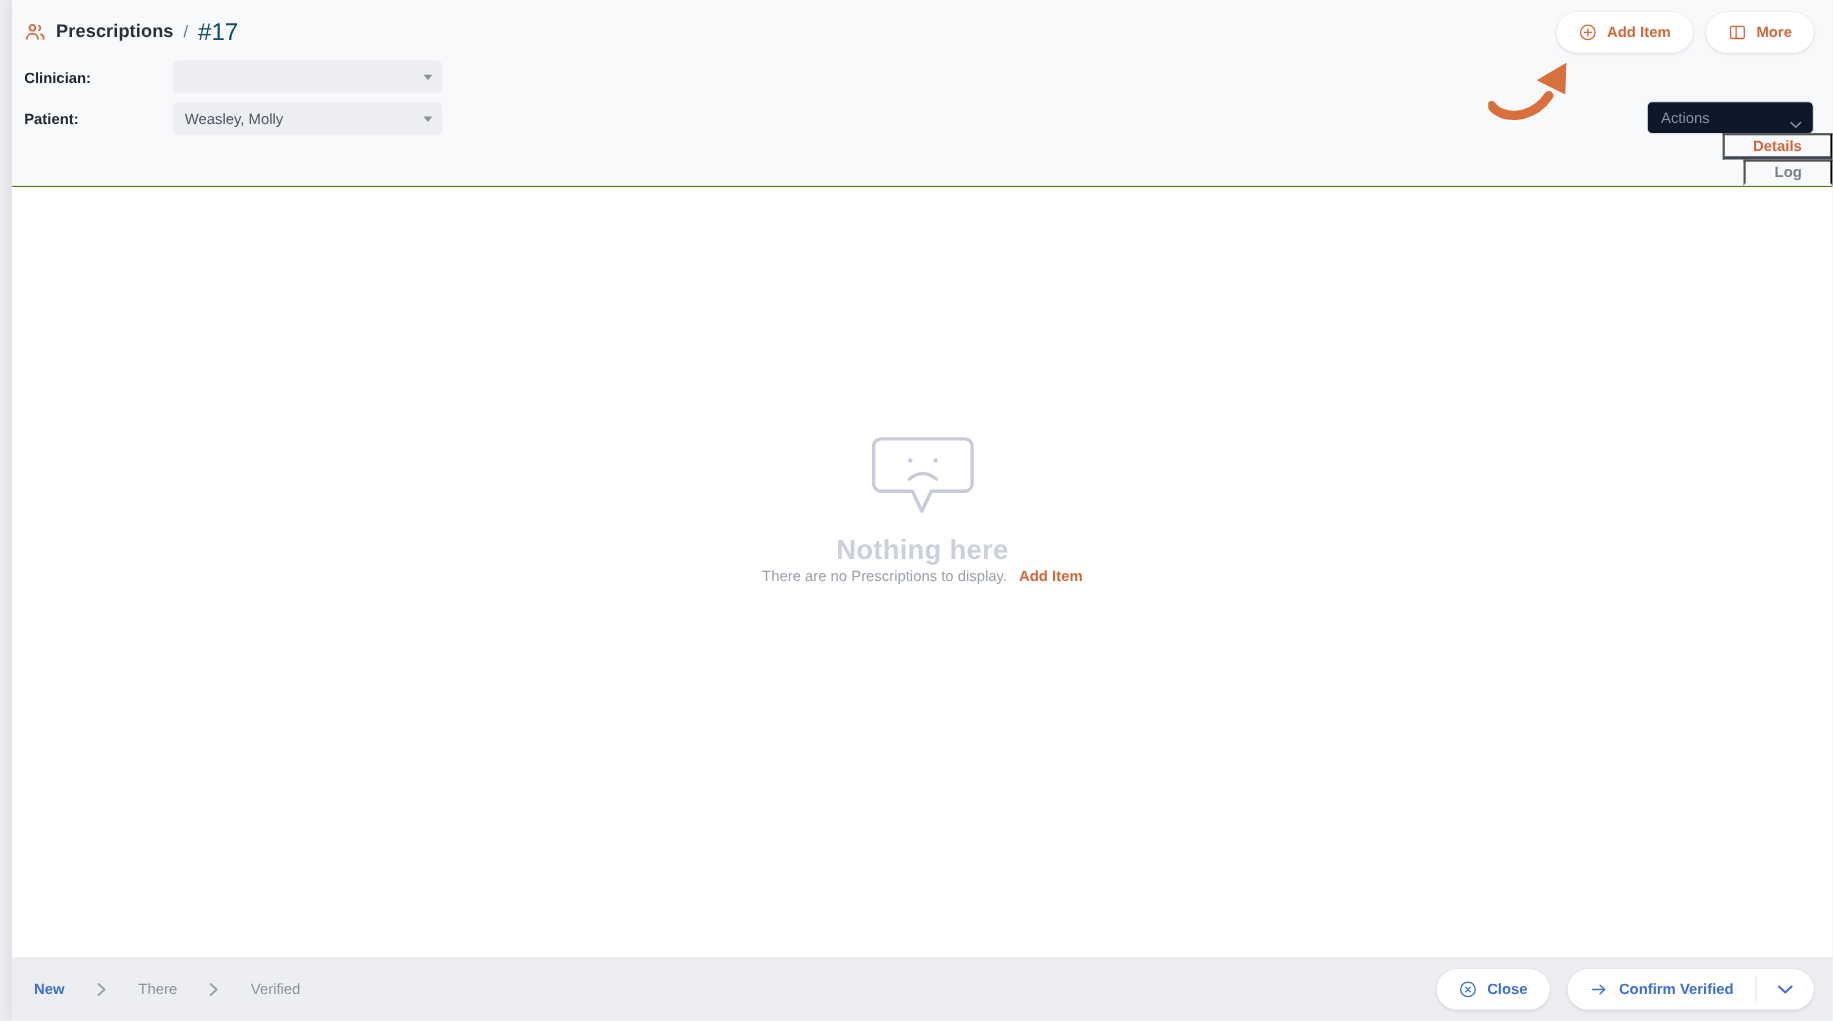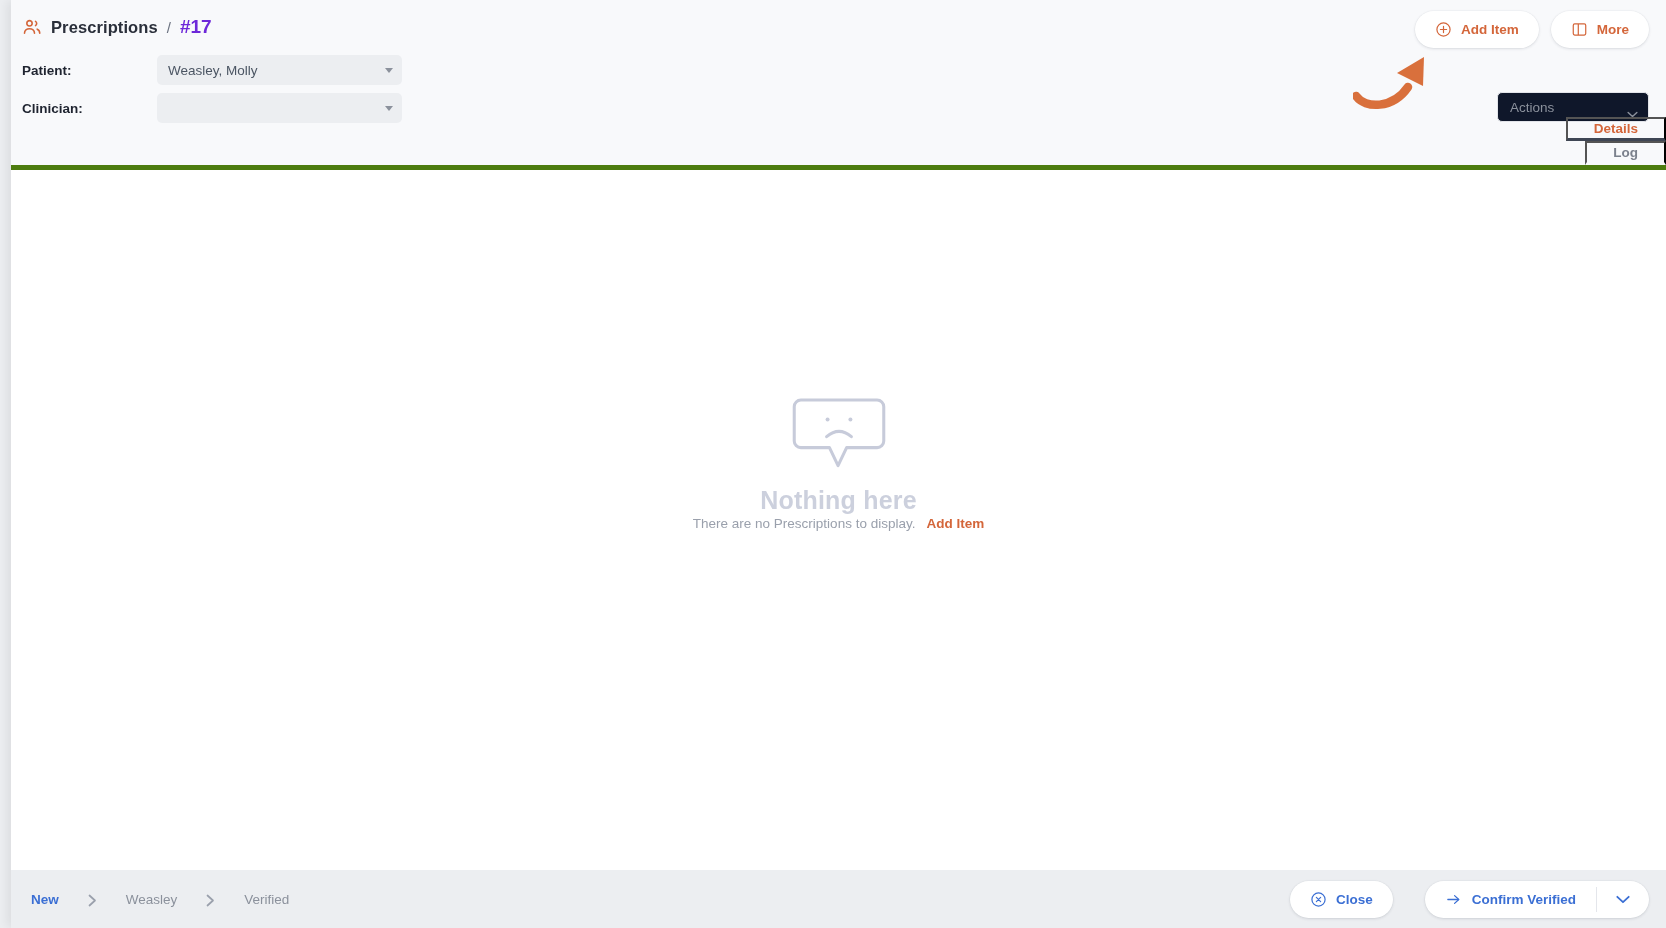--- a/index.html
+++ b/index.html
@@ -21,34 +21,34 @@
     background:#ffffff;
     box-shadow:-4px 0 10px rgba(0,0,0,.07);
     display:flex; flex-direction:column;
   }
 
   
   .header {
     position:relative;
     height:170px;
     background:#f8f9fb;
-    border-bottom:5px solid #4d7c0f;
+    border-bottom:1px solid #4d7c0f;
     flex:0 0 auto;
   }
 
   .breadcrumb {
     position:absolute; left:11px; top:16px;
     display:flex; align-items:center; gap:9px;
   }
   .bc-icon { width:20px; height:20px; display:block; color:#d4663a; }
   .bc-title {
     font-size:16.5px; font-weight:bold; color:#2a2f3a; letter-spacing:.1px;
   }
   .bc-sep { font-size:15px; color:#6b7280; font-weight:400; }
-  .bc-id { font-size:19px; font-weight:bold; color:#6d28d9; }
+  .bc-id { font-size:22px; font-weight:normal; color:#0c4a6e; }
 
   
   .form-rows { position:absolute; left:11px; top:52px; }
   .form-row {
     display:flex; align-items:center; height:36px; margin-bottom:2px;
   }
   .form-label {
     width:135px; font-size:13.5px; font-weight:bold; color:#1f2430;
   }
   .select-box {
@@ -176,21 +176,21 @@
   .stepper { display:flex; align-items:center; gap:11px; }
   .step {
     font-size:13.5px; color:#8b919c; font-weight:normal;
     cursor:pointer; padding:0 2px;
   }
   .step.active { color:#3b6fd4; font-weight:bold; }
   .step-chev {
     width:9px; height:13px; margin:0 16px; color:#9aa0ac; display:block;
   }
 
-  .footer-actions { display:flex; align-items:center; gap:32px; }
+  .footer-actions { display:flex; align-items:center; gap:16px; }
   .pill-btn.blue .lbl { color:#3b6fd4; }
   .pill-btn.blue svg { color:#3b6fd4; }
   .split-btn {
     height:37px;
     background:#ffffff;
     border-radius:19px;
     box-shadow:0 1px 3px rgba(30,40,60,.13), 0 0 0 .5px rgba(30,40,60,.04);
     display:flex; align-items:stretch;
     overflow:hidden;
   }
@@ -230,30 +230,30 @@
             <path d="M18.2 14.6c1.9.8 3.1 2.5 3.1 4.9"></path>
           </svg>
         </span>
         <span class="bc-title">Prescriptions</span>
         <span class="bc-sep">/</span>
         <span class="bc-id">#17</span>
       </div>
 
       <div class="form-rows">
         <div class="form-row">
-          <span class="form-label">Patient:</span>
+          <span class="form-label">Clinician:</span>
           <div class="select-box">
-            <span class="select-value">Weasley, Molly</span>
+            <span class="select-value"></span>
             <span class="caret-down"></span>
           </div>
         </div>
         <div class="form-row">
-          <span class="form-label">Clinician:</span>
+          <span class="form-label">Patient:</span>
           <div class="select-box">
-            <span class="select-value"></span>
+            <span class="select-value">Weasley, Molly</span>
             <span class="caret-down"></span>
           </div>
         </div>
       </div>
 
       <div class="hdr-actions">
         <button class="pill-btn">
           <span>
             <svg viewBox="0 0 24 24" width="17" height="17" fill="none" stroke="currentColor" stroke-width="1.7" stroke-linecap="round">
               <circle cx="12" cy="12" r="9.3"></circle>
@@ -320,21 +320,21 @@
 
     <div class="footer">
 
       <div class="stepper">
         <span class="step active">New</span>
         <span class="step-chev">
           <svg viewBox="0 0 9 13" width="9" height="13" fill="none" stroke="currentColor" stroke-width="1.7" stroke-linecap="round" stroke-linejoin="round">
             <path d="M1.5 1.5 L7 6.5 L1.5 11.5"></path>
           </svg>
         </span>
-        <span class="step">Weasley</span>
+        <span class="step">There</span>
         <span class="step-chev">
           <svg viewBox="0 0 9 13" width="9" height="13" fill="none" stroke="currentColor" stroke-width="1.7" stroke-linecap="round" stroke-linejoin="round">
             <path d="M1.5 1.5 L7 6.5 L1.5 11.5"></path>
           </svg>
         </span>
         <span class="step">Verified</span>
       </div>
 
       <div class="footer-actions">
         <button class="pill-btn blue">

